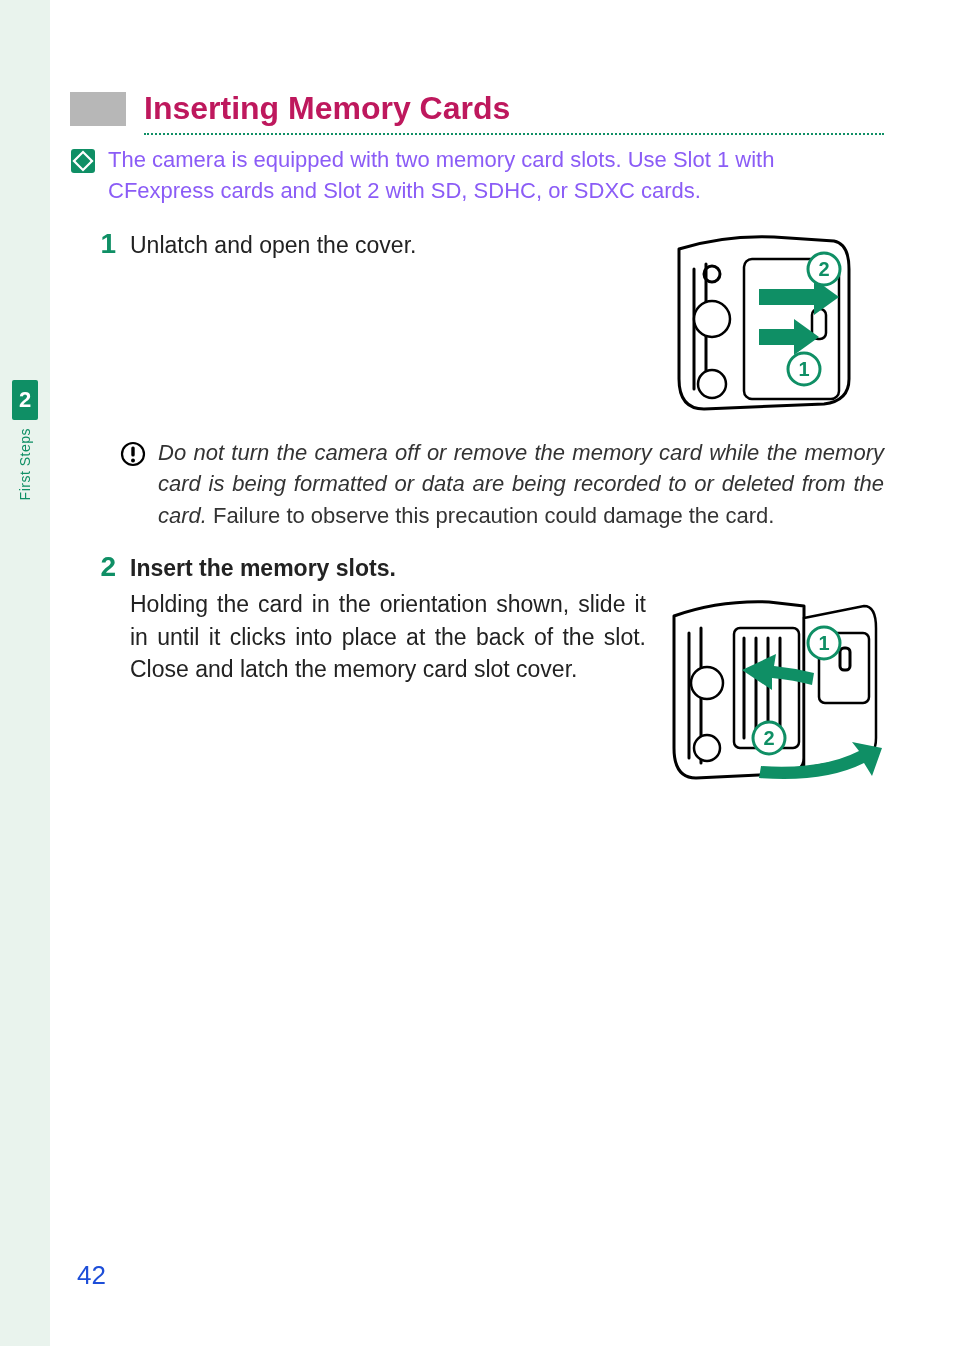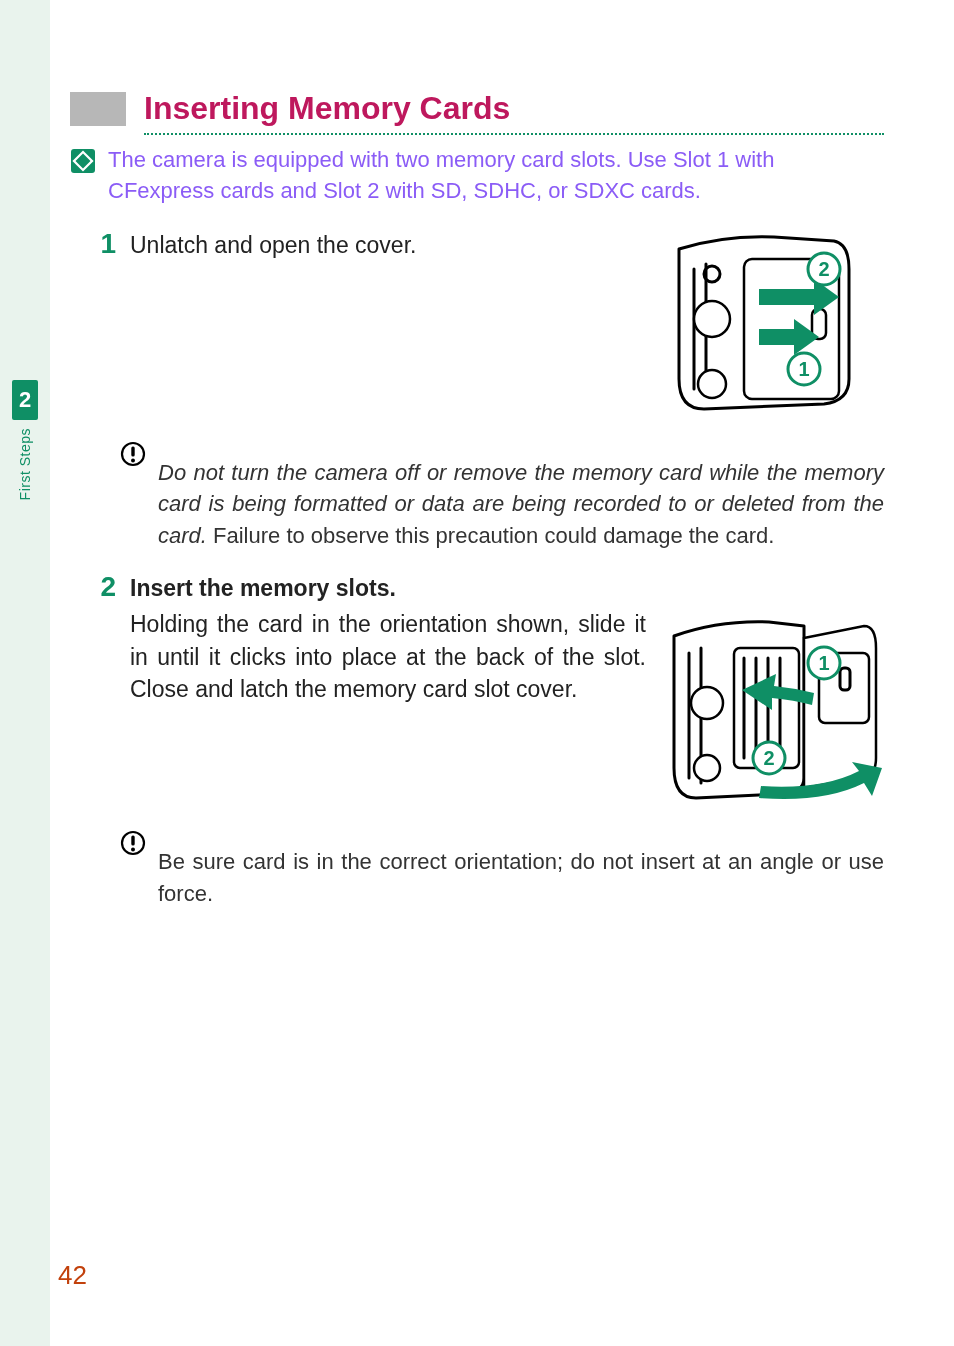--- a/index.html
+++ b/index.html
@@ -141,29 +141,28 @@
   .caution-icon {
     flex-shrink: 0;
     width: 26px; height: 26px;
     margin-top: 4px;
   }
   .caution-text {
     font-size: 22px;
     line-height: 1.45;
     color: #333;
     text-align: justify;
-    margin-top: 20px;
   }
   .caution-text .italic { font-style: italic; }
   .page-num {
     position: absolute;
-    left: 58px;
+    left: 77px;
     bottom: 55px;
     font-size: 26px;
-    color: #c2410c;
+    color: #1d4ed8;
   }
   svg { display: block; }
   .circle-num {
     fill: #fff;
     stroke: #0f8f65;
     stroke-width: 3;
   }
   .circle-num-text {
     font-size: 20px;
     font-weight: 700;
@@ -284,26 +283,16 @@
             <circle class="circle-num" cx="160" cy="55" r="16"></circle>
             <text class="circle-num-text" x="160" y="55">1</text>
             <circle class="circle-num" cx="105" cy="150" r="16"></circle>
             <text class="circle-num-text" x="105" y="150">2</text>
           </svg>
         </div>
       </div>
     </div>
   </div>
 
-  <div class="caution">
-    <span class="caution-icon">
-      <svg width="26" height="26" viewBox="0 0 26 26">
-        <circle cx="13" cy="13" r="11" fill="none" stroke="#000" stroke-width="2.2"></circle>
-        <rect x="11.3" y="5.5" width="3.4" height="10" rx="1.5" fill="#000"></rect>
-        <circle cx="13" cy="19.5" r="2" fill="#000"></circle>
-      </svg>
-    </span>
-    <div class="caution-text">Be sure card is in the correct orientation; do not insert at an angle or use force.</div>
-  </div>
 
   <div class="page-num">42</div>
 
 </div>
 
 </body></html>

